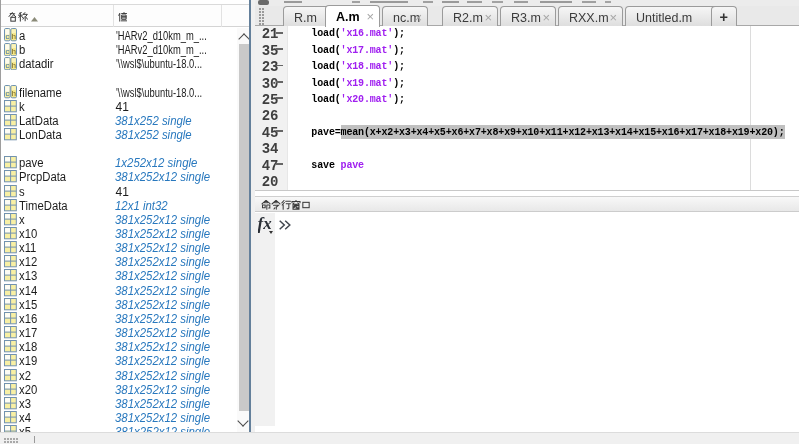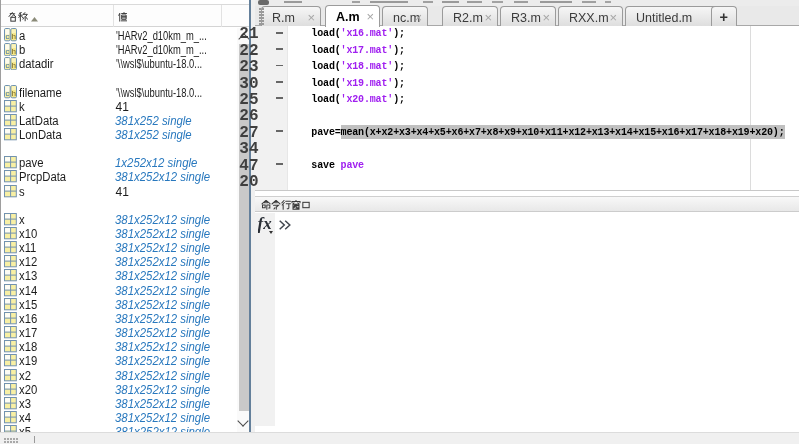--- a/index.html
+++ b/index.html
@@ -26,21 +26,21 @@
  border:1px solid #9b9b9b;border-bottom:none;border-radius:4px 4px 0 0}
 .tab.act{background:#fff;top:5px;height:21.5px;z-index:3}
 .tlab{position:absolute;left:10px;top:4px;font-size:12.5px;color:#3c3c3c}
 .act .tlab{font-weight:bold;color:#000}
 .tx{position:absolute;right:5px;top:3px;font-size:13px;color:#a6a6a6}
 .plu{position:absolute;left:7.5px;top:2.5px;font-size:14.5px;font-weight:bold;color:#333}
 
 #gutter{position:absolute;left:255px;top:26px;width:31.5px;height:164px;background:#f1f1f1}
 #gutsep{position:absolute;left:286.5px;top:26px;width:1px;height:164px;background:#e7e7e7}
 .gl{height:16.4px;line-height:16.4px;position:relative}
-.gn{position:absolute;right:28px;font-family:"Liberation Mono",monospace;font-size:16px;
+.gn{position:absolute;right:8px;font-family:"Liberation Mono",monospace;font-size:14px;
  font-weight:bold;color:#3f3f3f}
 .gd{position:absolute;left:21.4px;top:5.4px;width:7px;height:1.8px;background:#666}
 #gutcont{position:absolute;left:255px;top:26.4px;width:31.5px}
 #marginline{position:absolute;left:750px;top:26px;width:1px;height:164px;background:#dcdcdc}
 #code{position:absolute;left:288px;top:26.4px;white-space:pre;font-family:"Liberation Mono",monospace;
  font-size:10px;font-weight:bold;letter-spacing:-0.16px;color:#000}
 .cl{height:16.4px;line-height:16.4px}
 .s{color:#a020f0}
 .hl{background:#c0c0c0;padding:1.5px 0}
 #ebot{position:absolute;left:255px;top:190px;width:544px;height:1px;background:#c8c8c8}
@@ -176,20 +176,29 @@
     </div>
 <div class="wrow" style="top:184.1px">
       <svg width="13" height="13" viewBox="0 0 13 13" style="position:absolute;left:2.5px;top:0.5px">
         <rect x="0.5" y="0.5" width="11.8" height="11.3" fill="#f8f0a4" stroke="#7292af" stroke-width="1"></rect>
         <rect x="1.1" y="1.1" width="5.1" height="4.8" fill="#fefdf6"></rect>
         <path d="M6.6,0.5 V11.8 M0.5,6.1 H12.3" stroke="#7292af" stroke-width="1" fill="none"></path>
       </svg>
       <span class="wname">s</span>
       <span class="pval">41</span>
     </div>
+<div class="wrow" style="top:198.2px">
+      <svg width="13" height="13" viewBox="0 0 13 13" style="position:absolute;left:2.5px;top:0.5px">
+        <rect x="0.5" y="0.5" width="11.8" height="11.3" fill="#f8f0a4" stroke="#7292af" stroke-width="1"></rect>
+        <rect x="1.1" y="1.1" width="5.1" height="4.8" fill="#fefdf6"></rect>
+        <path d="M6.6,0.5 V11.8 M0.5,6.1 H12.3" stroke="#7292af" stroke-width="1" fill="none"></path>
+      </svg>
+      <span class="wname">TimeData</span>
+      <span class="bval">12x1 int32</span>
+    </div>
 <div class="wrow" style="top:212.4px">
       <svg width="13" height="13" viewBox="0 0 13 13" style="position:absolute;left:2.5px;top:0.5px">
         <rect x="0.5" y="0.5" width="11.8" height="11.3" fill="#f8f0a4" stroke="#7292af" stroke-width="1"></rect>
         <rect x="1.1" y="1.1" width="5.1" height="4.8" fill="#fefdf6"></rect>
         <path d="M6.6,0.5 V11.8 M0.5,6.1 H12.3" stroke="#7292af" stroke-width="1" fill="none"></path>
       </svg>
       <span class="wname">x</span>
       <span class="bval">381x252x12 single</span>
     </div>
 <div class="wrow" style="top:226.5px">
@@ -342,21 +351,21 @@
 <div style="position:absolute;left:370px;top:1px;width:38px;height:2px;background:#9a9a9a;border-radius:0px"></div>
 <div style="position:absolute;left:423px;top:1px;width:10px;height:2px;background:#a0a0a0;border-radius:0px"></div>
 <div style="position:absolute;left:442px;top:1px;width:17px;height:2px;background:#9a9a9a;border-radius:0px"></div>
 <div style="position:absolute;left:467px;top:1px;width:15px;height:2px;background:#9e9e9e;border-radius:0px"></div>
 <div style="position:absolute;left:492px;top:1px;width:11px;height:2px;background:#a2a2a2;border-radius:0px"></div>
 <div style="position:absolute;left:514px;top:1px;width:14px;height:2px;background:#9e9e9e;border-radius:0px"></div>
 <div style="position:absolute;left:540px;top:1px;width:32px;height:2px;background:#9a9a9a;border-radius:0px"></div>
 <div style="position:absolute;left:582px;top:1px;width:14px;height:2px;background:#a0a0a0;border-radius:0px"></div>
 <div style="position:absolute;left:605px;top:1px;width:6px;height:2px;background:#a4a4a4;border-radius:0px"></div>
 <div id="tabbar"></div>
-<div class="tab" style="left:261px;width:60px">
+<div class="tab" style="left:283px;width:60px">
     <span class="tlab">R.m</span>
     <span class="tx">×</span>
   </div>
 <div class="tab act" style="left:325px;width:55px">
     <span class="tlab">A.m</span>
     <span class="tx">×</span>
   </div>
 <div class="tab" style="left:382px;width:46px">
     <span class="tlab">nc.m</span>
     <span class="tx">×</span>
@@ -393,40 +402,40 @@
 <div style="position:absolute;left:259px;top:23px;width:1.6px;height:1.6px;background:#9a9a9a"></div>
 <div style="position:absolute;left:262px;top:23px;width:1.6px;height:1.6px;background:#9a9a9a"></div>
 <div id="gutter"></div>
 <div id="gutsep"></div>
 <div id="gutcont">
     <div class="gl">
       <span class="gn">21</span>
       <span class="gd"></span>
     </div>
     <div class="gl">
-      <span class="gn">22</span>
+      <span class="gn">35</span>
       <span class="gd"></span>
     </div>
     <div class="gl">
       <span class="gn">23</span>
       <span class="gd"></span>
     </div>
     <div class="gl">
       <span class="gn">30</span>
       <span class="gd"></span>
     </div>
     <div class="gl">
       <span class="gn">25</span>
       <span class="gd"></span>
     </div>
     <div class="gl">
       <span class="gn">26</span>
     </div>
     <div class="gl">
-      <span class="gn">27</span>
+      <span class="gn">45</span>
       <span class="gd"></span>
     </div>
     <div class="gl">
       <span class="gn">34</span>
     </div>
     <div class="gl">
       <span class="gn">47</span>
       <span class="gd"></span>
     </div>
     <div class="gl">

